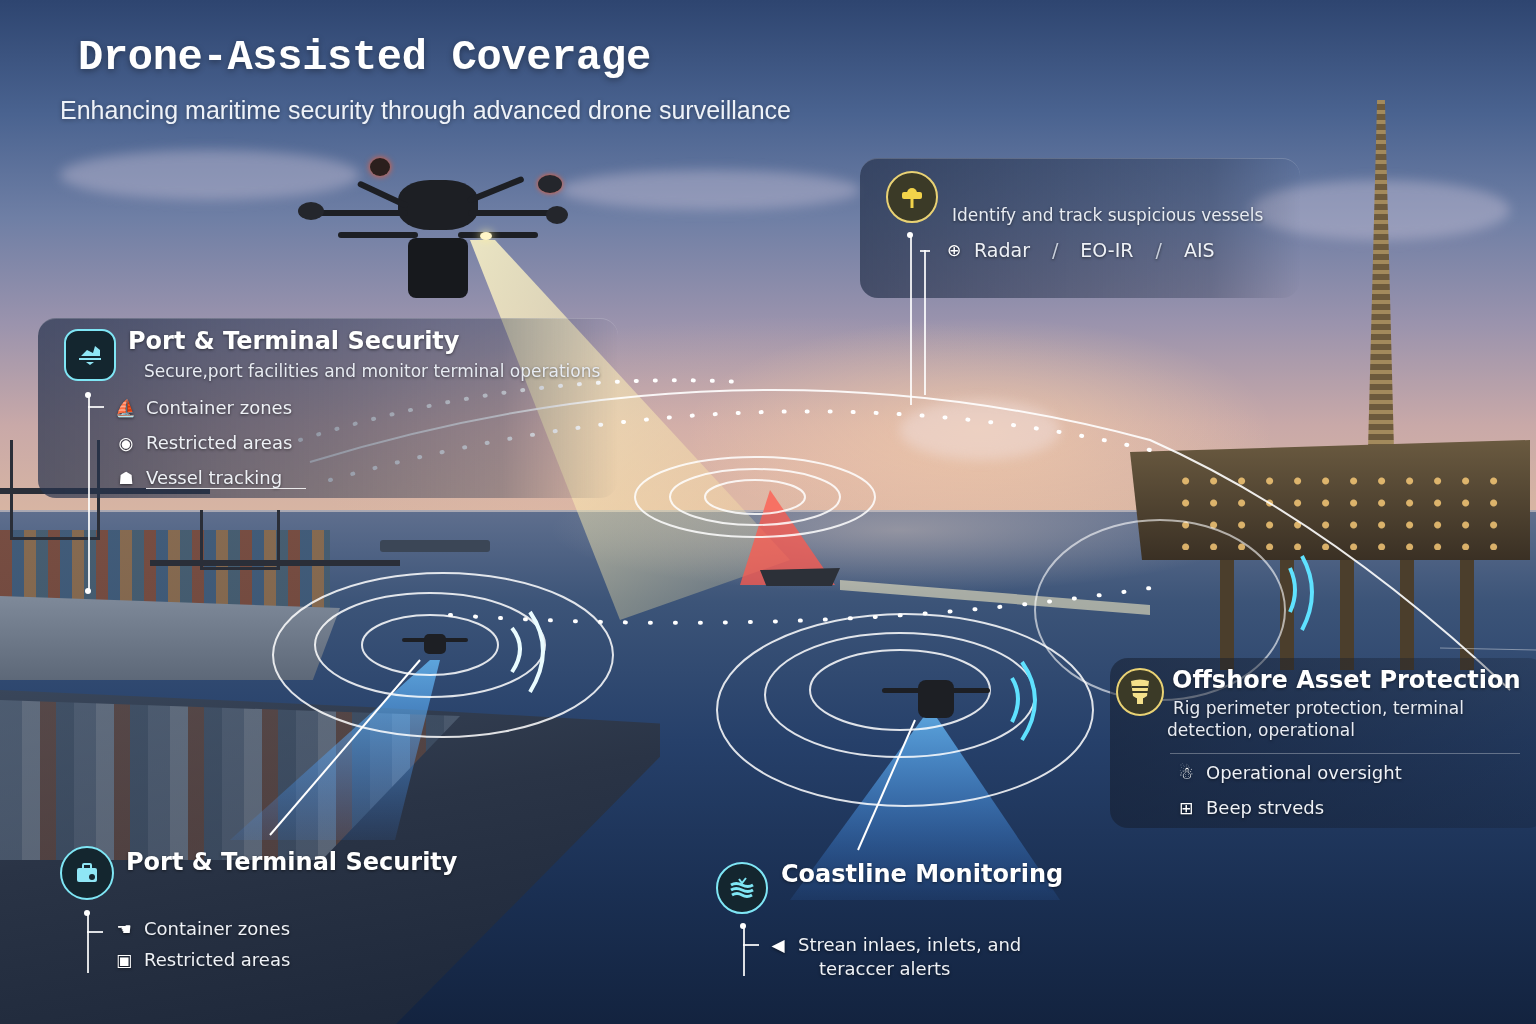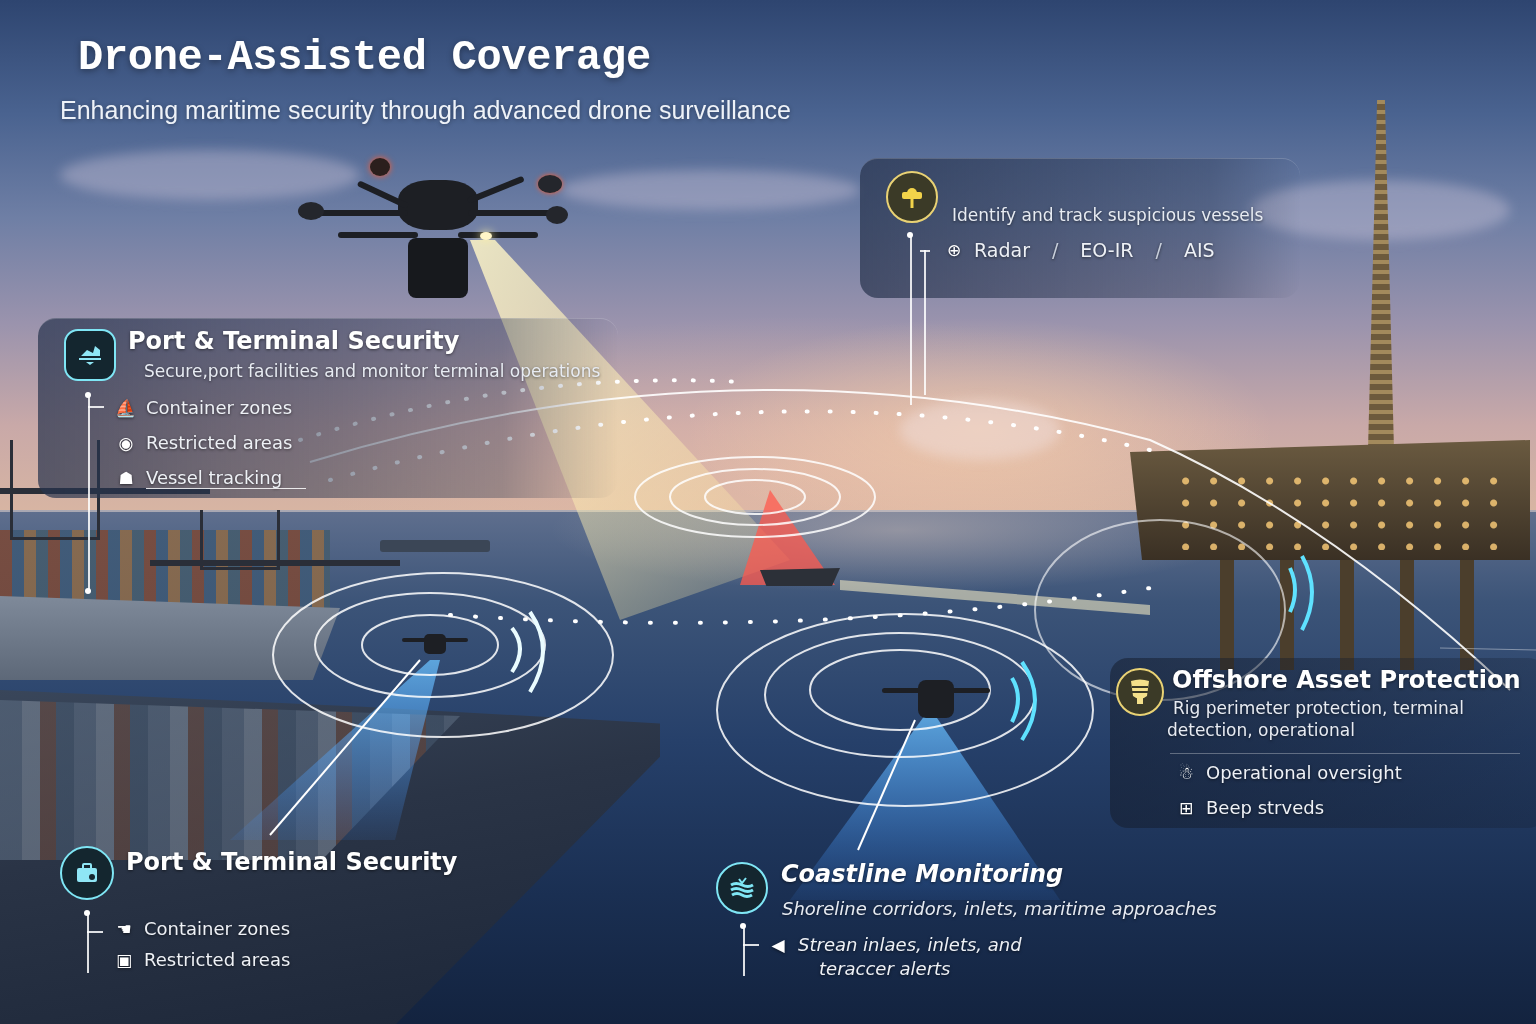--- a/index.html
+++ b/index.html
@@ -251,31 +251,30 @@
   </div>
   <div class="item" style="left:64px;top:111px;">
     <span class="g">▣</span>
     <span>Restricted areas</span>
   </div>
 </div>
 <div class="vline" style="left:87px;top:913px;height:60px;"></div>
 <div class="dot" style="left:84px;top:910px;"></div>
 <div class="hline" style="left:87px;top:931px;width:16px;"></div>
 
-<div class="panel" style="left:706px;top:852px;width:580px;height:140px;font-style:italic;">
+<div class="panel" style="left:706px;top:852px;width:580px;height:140px;">
   <div class="ico cyan" style="left:10px;top:10px;width:52px;height:52px;">
     <svg width="30" height="30" viewBox="0 0 30 30">
         <path d="M4 12 Q9 9 15 12 T26 12" stroke="#7fe6f5" stroke-width="3" fill="none"></path>
         <path d="M4 17 Q9 14 15 17 T26 17" stroke="#7fe6f5" stroke-width="3" fill="none"></path>
         <path d="M5 22 Q10 19 15 22 T25 22" stroke="#7fe6f5" stroke-width="3" fill="none"></path>
         <path d="M12 6 L15 10 L19 5" stroke="#7fe6f5" stroke-width="2" fill="none"></path>
       </svg>
   </div>
   <div class="ptitle" style="left:75px;top:8px;">Coastline Monitoring</div>
-  <div class="pdesc" style="left:76px;top:46px;font-size:18px;">Shoreline corridors, inlets,  maritime approaches</div>
   <div class="item" style="left:62px;top:82px;">
     <span class="g">◀</span>
     <span>Strean inlaes, inlets, and</span>
   </div>
   <div class="item" style="left:113px;top:106px;">
     <span>teraccer alerts</span>
   </div>
 </div>
 <div class="vline" style="left:743px;top:926px;height:50px;"></div>
 <div class="dot" style="left:740px;top:923px;"></div>

